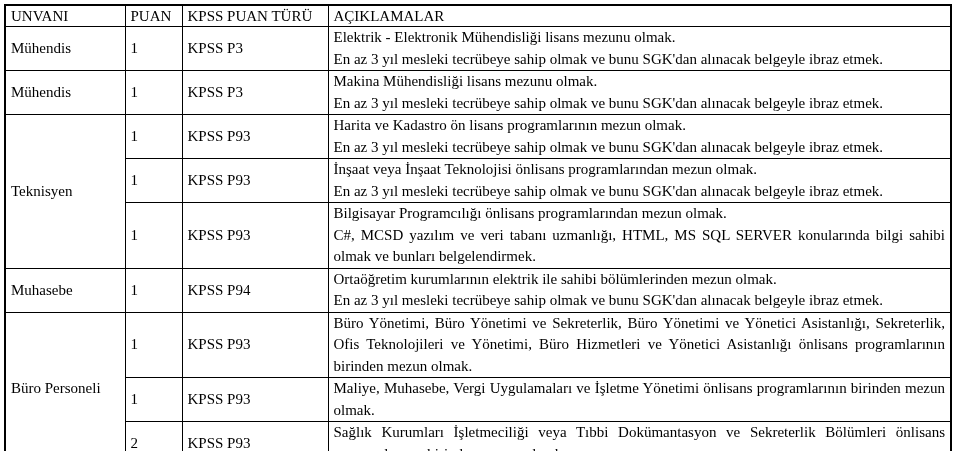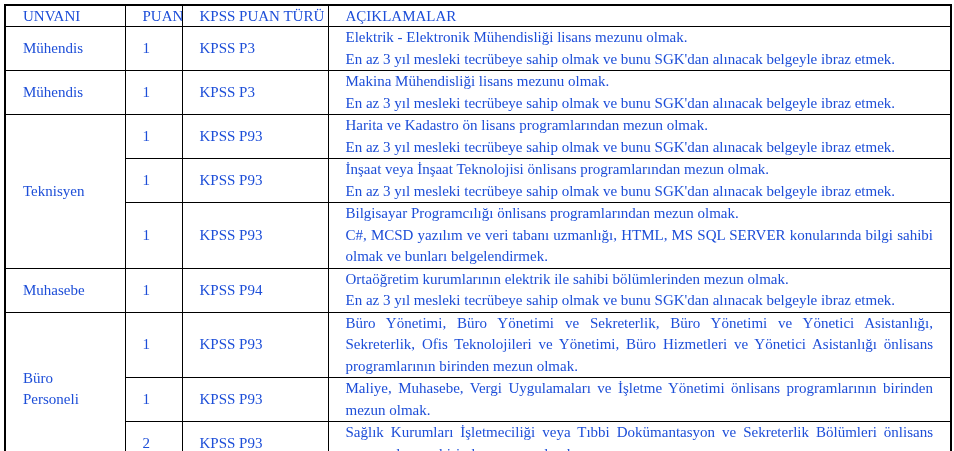--- a/index.html
+++ b/index.html
@@ -16,26 +16,26 @@
     color: #000000;
   }
   table.job-table {
     border-collapse: collapse;
     width: 946px;
     table-layout: fixed;
     background: #ffffff;
   }
   table.job-table td, table.job-table th {
     border: 1px solid #000000;
-    padding: 0 17px;
+    padding: 0 5px;
     font-size: 15px;
     font-weight: normal;
     text-align: left;
     vertical-align: middle;
-    color: #1d4ed8;
+    color: #000000;
     overflow: hidden;
   }
   table.job-table {
     border: 2px solid #000000;
   }
   col.c-unvani { width: 120px; }
   col.c-adet   { width: 57px;  }
   col.c-kpss   { width: 146px; }
   col.c-desc   { width: 623px; }
   tr.header-row th {
@@ -96,21 +96,21 @@
         <div class="desc-line">Makina Mühendisliği lisans mezunu olmak.</div>
         <div class="desc-line">En az 3 yıl mesleki tecrübeye sahip olmak ve bunu SGK'dan alınacak belgeyle ibraz etmek.</div>
       </td>
     </tr>
 
     <tr class="h2">
       <td class="cell-unvani" rowspan="3">Teknisyen</td>
       <td class="cell-adet">1</td>
       <td class="cell-kpss">KPSS P93</td>
       <td class="cell-desc">
-        <div class="desc-line">Harita ve Kadastro ön lisans programlarından mezun olmak.</div>
+        <div class="desc-line">Harita ve Kadastro ön lisans programlarının mezun olmak.</div>
         <div class="desc-line">En az 3 yıl mesleki tecrübeye sahip olmak ve bunu SGK'dan alınacak belgeyle ibraz etmek.</div>
       </td>
     </tr>
 
     <tr class="h2">
       <td class="cell-adet">1</td>
       <td class="cell-kpss">KPSS P93</td>
       <td class="cell-desc">
         <div class="desc-line">İnşaat veya İnşaat Teknolojisi önlisans programlarından mezun olmak.</div>
         <div class="desc-line">En az 3 yıl mesleki tecrübeye sahip olmak ve bunu SGK'dan alınacak belgeyle ibraz etmek.</div>

